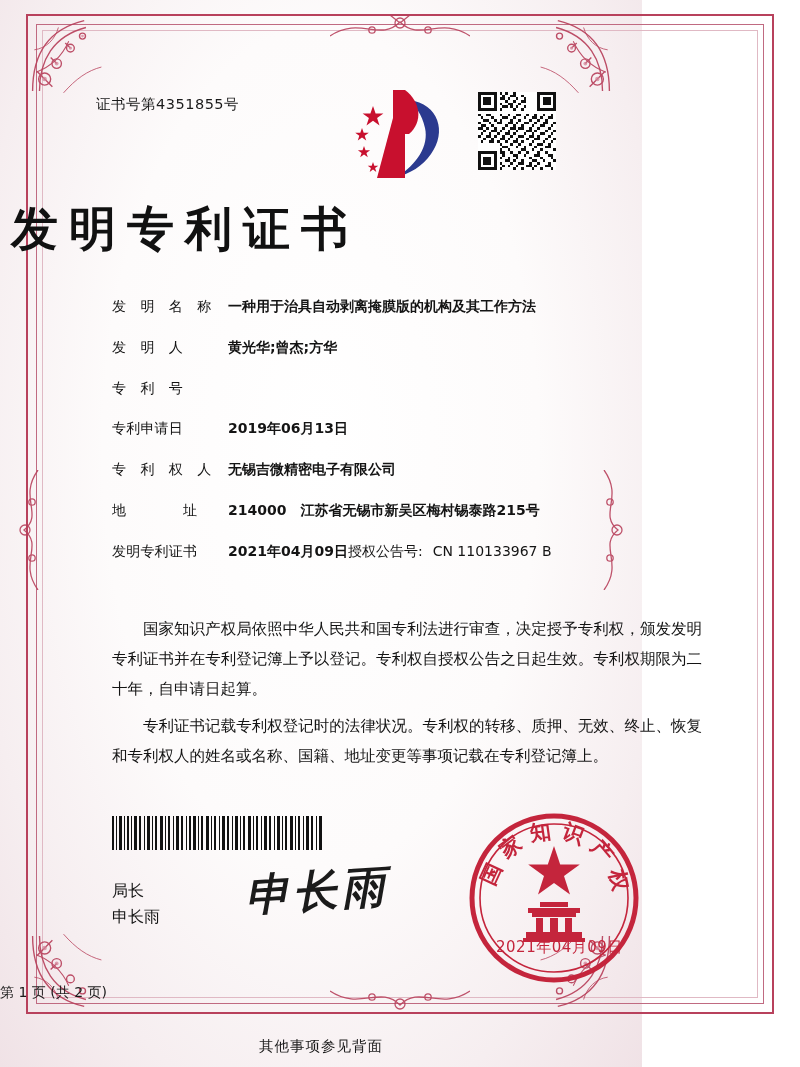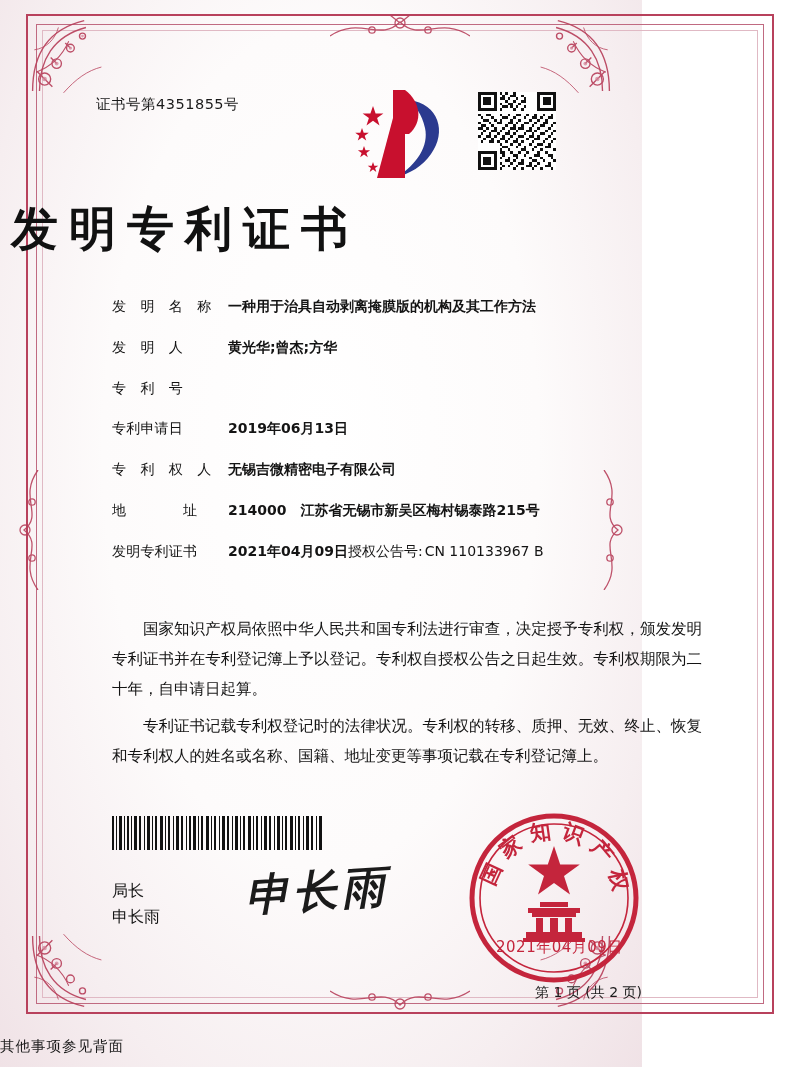--- a/index.html
+++ b/index.html
@@ -139,21 +139,21 @@
     white-space: nowrap;
     font-weight: bold;
   }
   .row.split .value {
     flex: 0 0 auto;
   }
   .row .label2 {
     white-space: nowrap;
   }
   .row .value2 {
-    margin-left: 2px;
+    margin-left: 10px;
     white-space: nowrap;
   }
 
   
   .paras {
     position: absolute;
     left: 112px;
     top: 614px;
     width: 590px;
     font-size: 15.5px;
@@ -214,30 +214,30 @@
     letter-spacing: 0.5px;
     white-space: nowrap;
   }
 
   
   .page-no {
     position: absolute;
     left: 0;
     right: 0;
     top: 984px;
-    text-align: right;
+    text-align: left;
     font-size: 14px;
     color: #1a1a1a;
   }
   .back-note {
     position: absolute;
     left: 0;
     right: 0;
     top: 1037px;
-    text-align: left;
+    text-align: center;
     font-size: 14.5px;
     color: #1a1a1a;
     letter-spacing: 1px;
   }
 </style>
 </head>
 <body>
 
 <div class="page">
 

